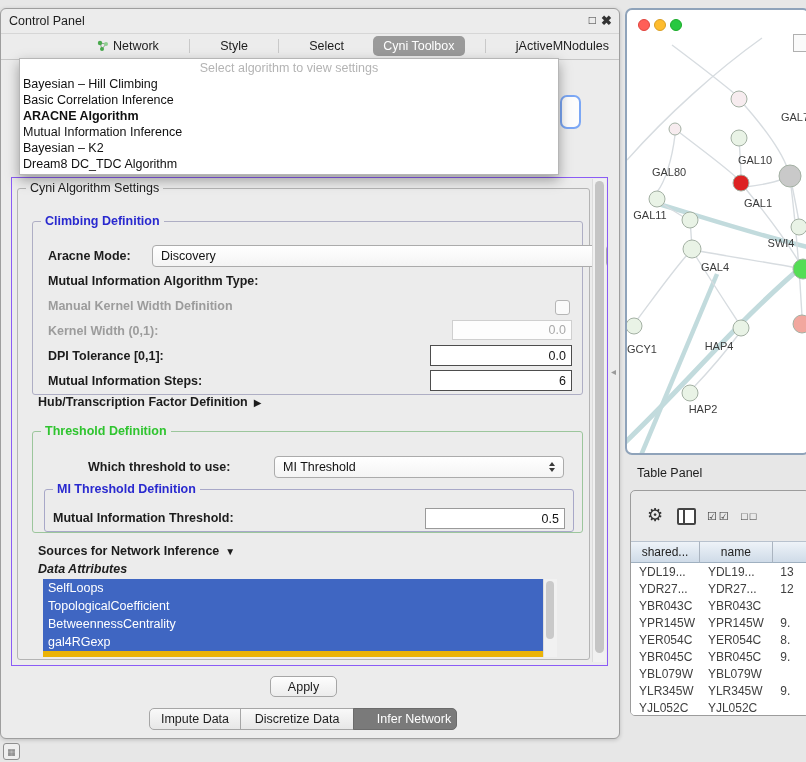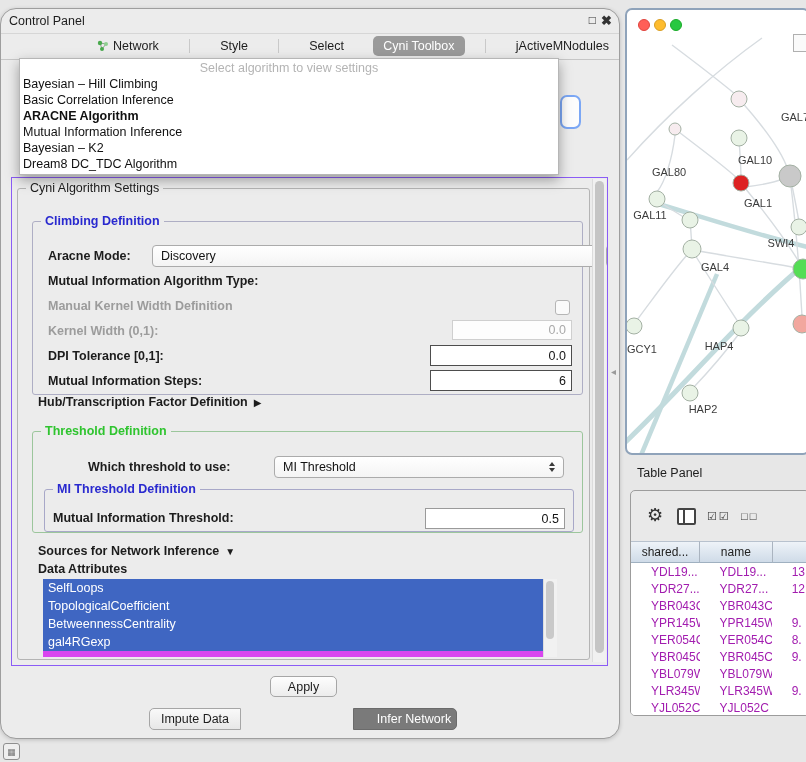--- a/index.html
+++ b/index.html
@@ -1,19 +1,19 @@
 <!DOCTYPE html>
 <html><head>
 <meta charset="utf-8">
 <style>
   html,body{margin:0;padding:0;background:#e7e7e7;font-family:"Liberation Sans",sans-serif;}
   #screen{position:relative;width:806px;height:762px;overflow:hidden;background:#e7e7e7;}
   
   .cpwin{position:absolute;left:0;top:8px;width:618px;height:729px;background:#ececec;
-         border:1px solid #9e9e9e;border-radius:16px;box-shadow:0 1px 4px rgba(0,0,0,.18);}
+         border:1px solid #9e9e9e;border-radius:6px;box-shadow:0 1px 4px rgba(0,0,0,.18);}
   .titlebar{position:absolute;left:0;top:0;right:0;height:24px;border-bottom:1px solid #d6d6d6;}
   .titlebar .title{position:absolute;left:8px;top:5px;font-size:12.5px;color:#1d1d1d;}
   .wbtn{position:absolute;top:4px;font-size:12px;color:#333;cursor:default;}
   .wbtn.close{font-weight:bold;font-size:13px;}
   .tabsrow{position:absolute;left:0;top:24px;right:0;height:27px;border-bottom:1px solid #c6c6c6;
            display:flex;align-items:center;padding-left:86px;box-sizing:border-box;justify-content:space-between;}
   .tab{display:flex;align-items:center;gap:4px;padding:3px 10px;font-size:12.5px;color:#1d1d1d;
        border-radius:5px;white-space:nowrap;}
   .tab.active{background:#9a9a9a;color:#fff;}
   .tsep{width:1px;height:14px;background:#c9c9c9;margin:0 1px;}
@@ -47,21 +47,21 @@
   .tu{width:0;height:0;border-left:3.5px solid transparent;border-right:3.5px solid transparent;border-bottom:4px solid #3a3a3a;display:block;}
   .tdn{width:0;height:0;border-left:3.5px solid transparent;border-right:3.5px solid transparent;border-top:4px solid #3a3a3a;display:block;}
   .fld{position:absolute;background:#fff;display:flex;align-items:center;justify-content:flex-end;
        padding:0 5px;font-size:12.5px;color:#141414;box-sizing:border-box;}
   .fld.dark{border:1px solid #4d4d4d;}
   .fld.mid{border:1px solid #9a9a9a;}
   .fld.dis{border:1px solid #cfcfcf;color:#a9a9a9;background:#fdfdfd;}
   .cb{position:absolute;width:13px;height:13px;border:1px solid #b5b5b5;border-radius:3px;background:#fafafa;}
   .disclosure{font-size:10px;color:#1c1c1c;}
   .hubrow,.srcrow{position:absolute;display:flex;align-items:center;gap:6px;}
-  .attrlist{position:absolute;left:25px;top:390px;width:514px;height:78px;background:#d946ef;overflow:hidden;}
+  .attrlist{position:absolute;left:25px;top:390px;width:514px;height:78px;background:#eab308;overflow:hidden;}
   .attr{height:18px;line-height:18px;width:497px;background:#3f66c2;color:#fff;font-size:12.5px;padding-left:5px;white-space:nowrap;}
   .attrscroll{position:absolute;right:0;top:0;width:13px;height:100%;background:#f1f1f1;border-left:1px solid #ddd;}
   .attrscroll .thumb{position:absolute;left:2px;top:2px;width:8px;height:58px;background:#c9c9c9;border-radius:4px;}
   .btn{position:absolute;background:linear-gradient(#fdfdfd,#ececec);border:1px solid #a6a6a6;border-radius:5px;
        font-size:12.5px;display:flex;align-items:center;justify-content:center;color:#1d1d1d;box-sizing:border-box;}
   .seg{position:absolute;height:22px;display:flex;align-items:center;justify-content:center;font-size:12.5px;
        background:linear-gradient(#f9f9f9,#e7e7e7);border:1px solid #a6a6a6;color:#1d1d1d;box-sizing:border-box;}
   .seg.first{border-radius:5px 0 0 5px;}
   .seg.last{border-radius:0 5px 5px 0;}
   .seg.active{background:#7a7a7a;color:#fff;border-color:#6b6b6b;}
@@ -80,21 +80,21 @@
   .tpwin{position:absolute;left:630px;top:490px;width:180px;height:226px;background:#e9e9e9;
          border:1px solid #9c9c9c;border-radius:5px;overflow:hidden;box-sizing:border-box;}
   .ticon{position:absolute;color:#333;}
   .colicon{position:absolute;width:15px;height:13px;border:2px solid #444;border-radius:2px;background:#fff;}
   .colicon:before{content:"";position:absolute;left:4px;top:0;bottom:0;width:2px;background:#444;}
   .thead{position:absolute;left:0;top:50px;right:0;height:22px;display:flex;}
   .th{background:linear-gradient(#eef3f8,#cfdbe8);border-right:1px solid #aab4c0;border-bottom:1px solid #9fb0c0;
       border-top:1px solid #b8c2ce;font-size:12px;display:flex;align-items:center;justify-content:center;color:#222;box-sizing:border-box;}
   .tbody{position:absolute;left:0;top:72px;right:0;bottom:0;background:#fff;}
   .trow{display:flex;height:17px;}
-  .td{font-size:12px;display:flex;align-items:center;padding-left:20px;color:#a21caf;box-sizing:border-box;white-space:nowrap;overflow:hidden;}
+  .td{font-size:12px;display:flex;align-items:center;padding-left:8px;color:#404040;box-sizing:border-box;white-space:nowrap;overflow:hidden;}
   .c1{width:76px;} .c2{width:80px;} .c3{width:40px;}
   .divhandle{position:absolute;left:611px;top:366px;font-size:10px;color:#9a9a9a;}
   .miniicon{position:absolute;left:3px;top:743px;width:15px;height:15px;border:1px solid #8f8f8f;border-radius:3px;
             background:#efefef;display:flex;align-items:center;justify-content:center;font-size:9px;color:#777;}
 </style>
 </head>
 <body>
 
 <div id="screen">
 
@@ -186,21 +186,21 @@
             <span class="legend blue">MI Threshold Definition</span>
             <span class="lbl" style="left:8px;top:21px;">Mutual Information Threshold:</span>
             <div class="fld mid" style="left:380px;top:18px;width:140px;height:21px;">0.5</div>
           </div>
         </div>
 
         <div class="srcrow" style="left:20px;top:355px;">
           <span class="lbl" style="position:static;">Sources for Network Inference</span>
           <span class="disclosure">▼</span>
         </div>
-        <span class="lbl" style="left:20px;top:373px;">Data Attributes</span>
+        <span class="lbl" style="left:20px;top:373px;font-style:italic;">Data Attributes</span>
 
         <div class="attrlist">
           <div class="attr">SelfLoops</div>
           <div class="attr">TopologicalCoefficient</div>
           <div class="attr">BetweennessCentrality</div>
           <div class="attr">gal4RGexp</div>
           <div class="attrscroll">
               <div class="thumb"></div>
             </div>
         </div>
@@ -217,20 +217,21 @@
       <div class="pitem">Basic Correlation Inference</div>
       <div class="pitem sel">ARACNE Algorithm</div>
       <div class="pitem">Mutual Information Inference</div>
       <div class="pitem">Bayesian – K2</div>
       <div class="pitem">Dream8 DC_TDC Algorithm</div>
     </div>
 
     <div class="btn" style="left:269px;top:667px;width:67px;height:21px;">Apply</div>
 
     <div class="seg first" style="left:148px;top:699px;width:92px;">Impute Data</div>
+    <div class="seg" style="left:239px;top:699px;width:114px;">Discretize Data</div>
     <div class="seg last active" style="left:352px;top:699px;width:104px;padding-left:18px;">Infer Network</div>
   </div>
 
   <div class="netwin">
     <div class="tl r"></div>
     <div class="tl y"></div>
     <div class="tl g"></div>
     <div class="birdeye"></div>
 
     <svg class="netsvg" width="181" height="443" viewBox="0 0 181 443">

